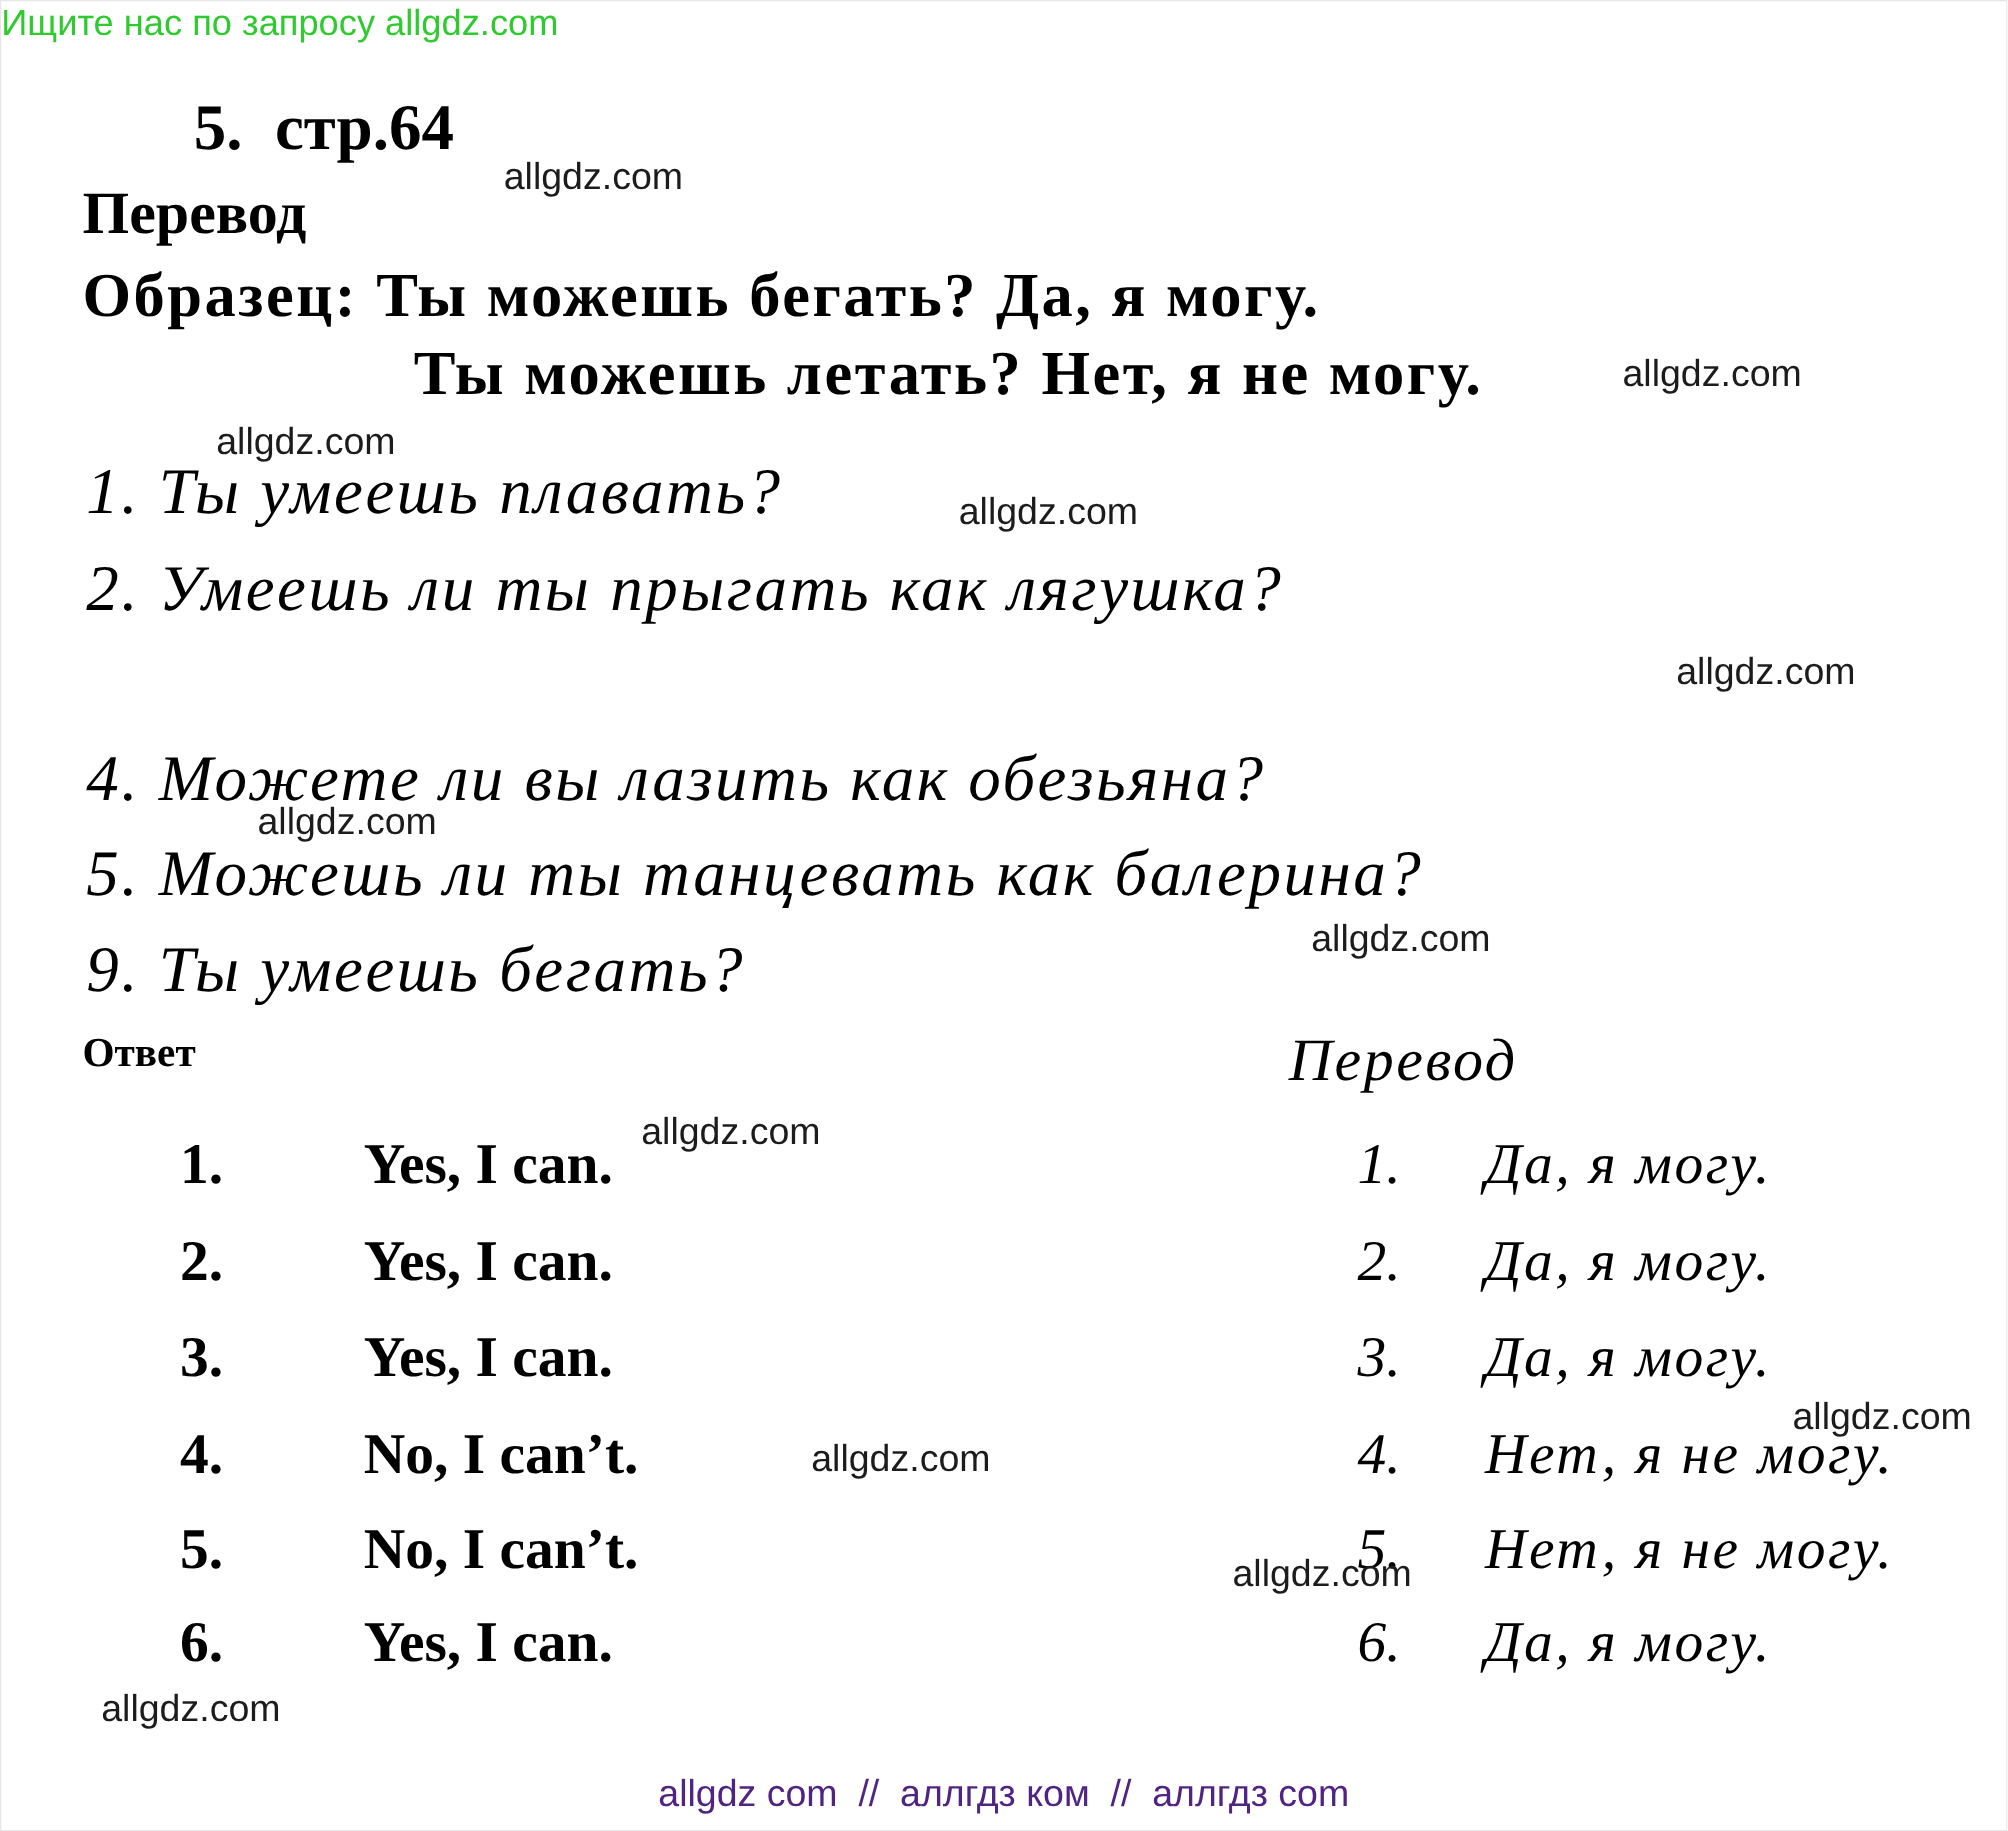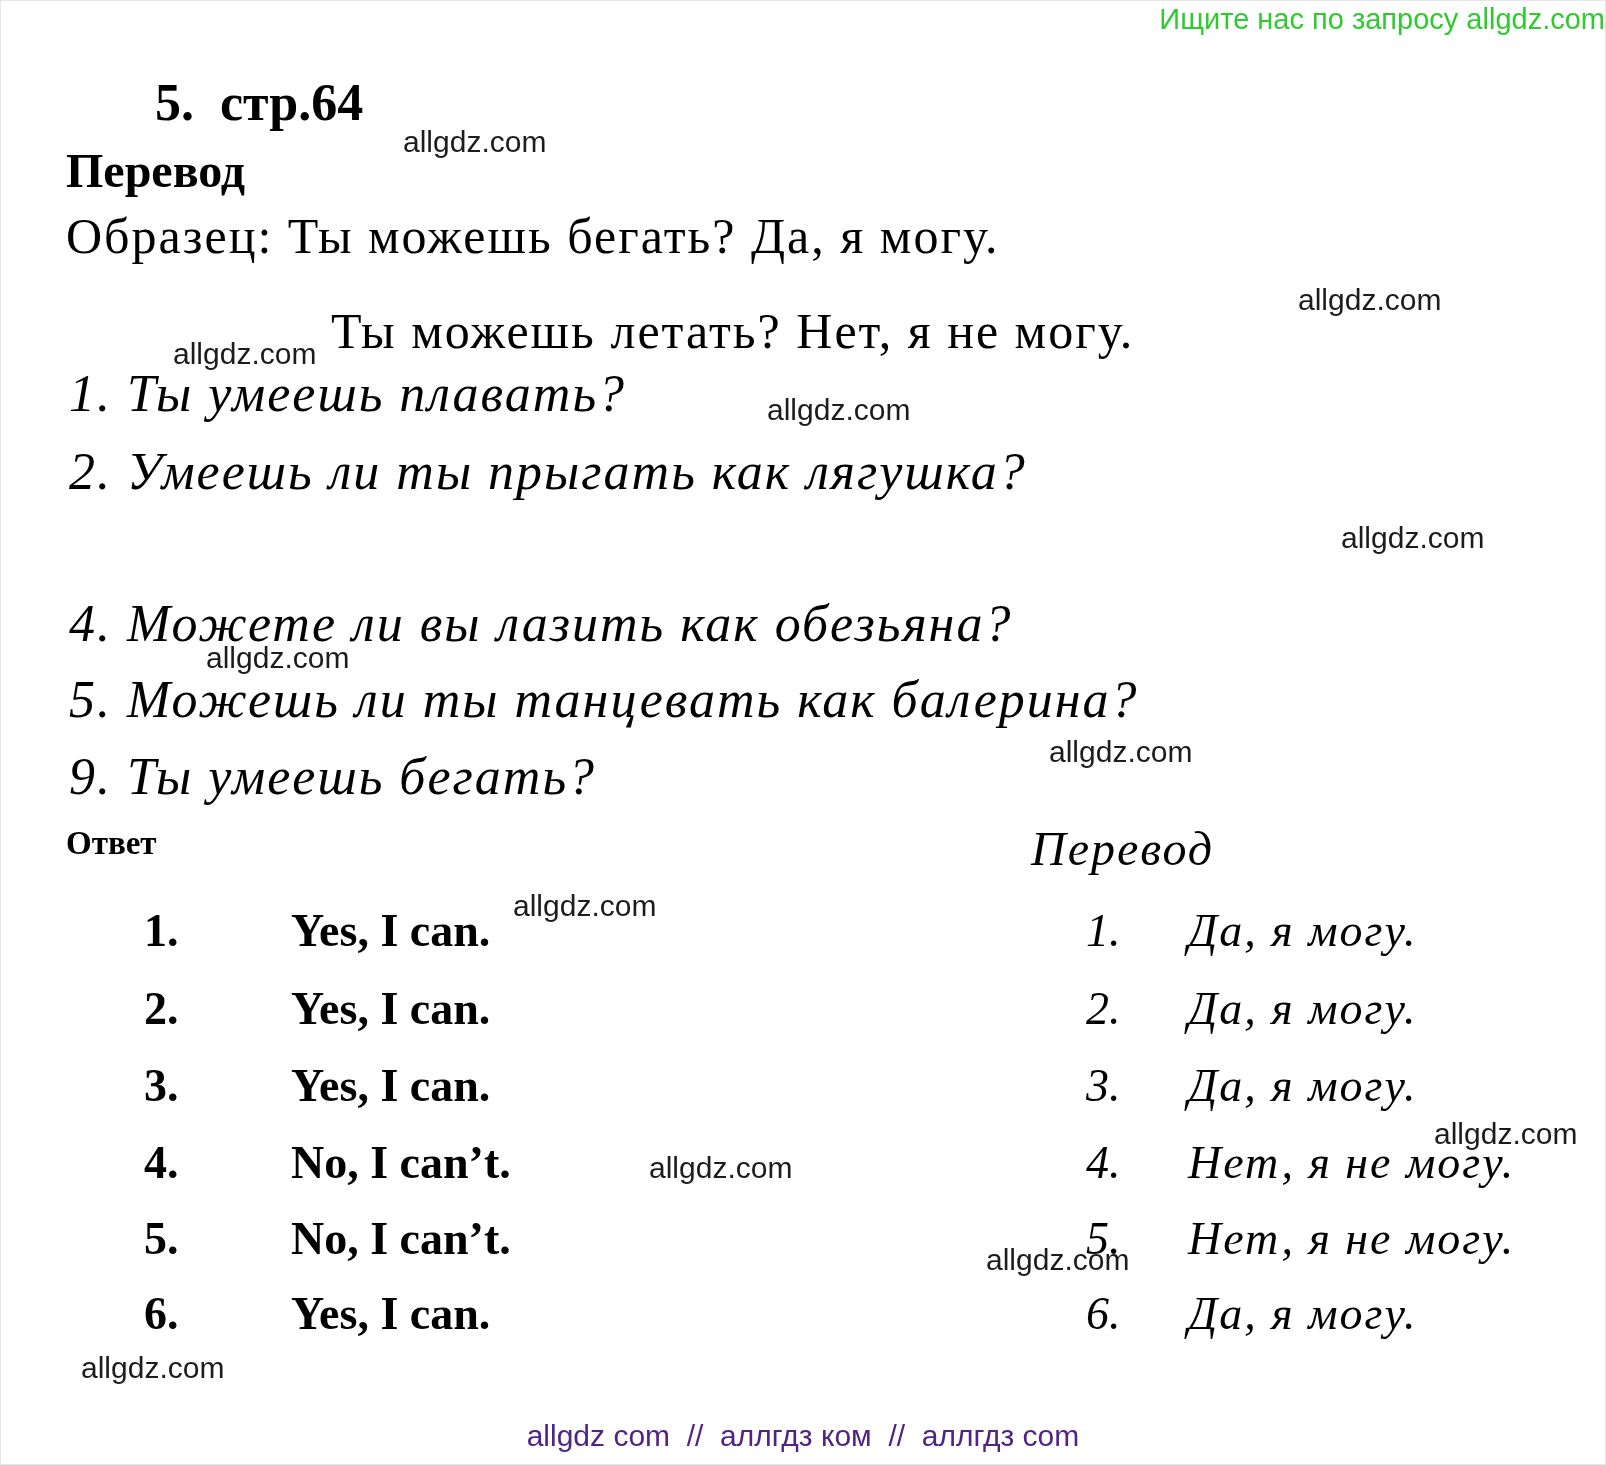--- a/index.html
+++ b/index.html
@@ -9,36 +9,36 @@
     height:1465px;
     background:#ffffff;
     overflow:hidden;
     font-family:"Liberation Serif",serif;
     color:#000;
     border:1px solid #e6e6e6;
     box-sizing:border-box;
   }
   .banner{
     position:absolute;top:2px;left:0;width:100%;
-    text-align:right;
+    text-align:left;
     font-family:"Liberation Sans",sans-serif;
     font-size:29px;
   }
   .title{
     position:absolute;left:138px;top:56px;margin:16px;
     font-size:52px;font-weight:bold;white-space:pre;
   }
   .heading{margin:0;font-weight:bold;}
   .heading-perevod{position:absolute;left:65px;top:142px;font-size:48px;}
   .sample{
-    position:absolute;font-size:50px;font-weight:normal;
+    position:absolute;font-size:50px;font-weight:bold;
     letter-spacing:2px;white-space:nowrap;
   }
   .sample1{left:65px;top:206px;}
-  .sample2{left:330px;top:301px;}
+  .sample2{left:330px;top:268px;}
   .q{
     position:absolute;left:68px;
     font-size:52px;font-style:italic;letter-spacing:2px;white-space:nowrap;
   }
   .q1{top:363px}.q2{top:441px}.q3{top:517px}
   .q4{top:593px}.q5{top:669px}.q6{top:746px}
   .answers-heading{position:absolute;left:65px;top:824px;font-size:33px;}
   .t-heading{
     position:absolute;left:1030px;top:820px;margin:0;
     font-size:48px;font-style:italic;font-weight:normal;letter-spacing:2px;

